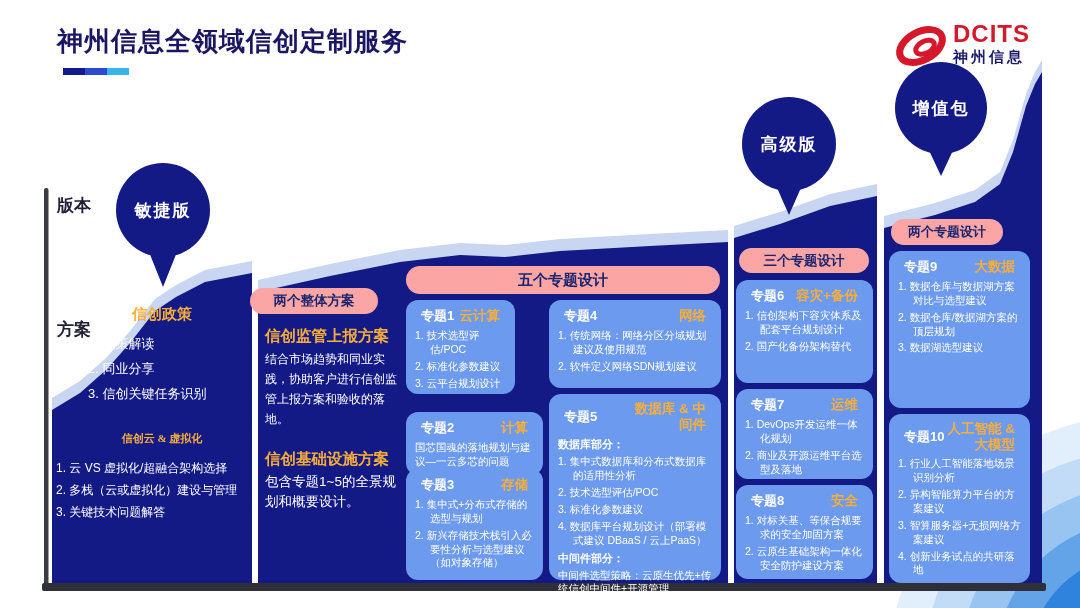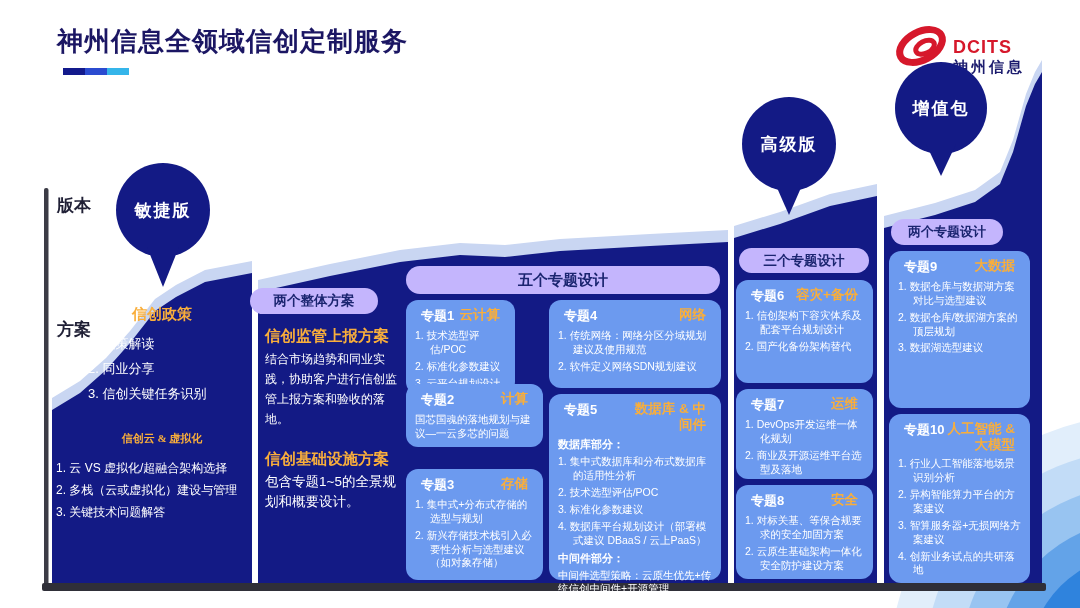--- a/index.html
+++ b/index.html
@@ -4,34 +4,34 @@
 <style>
   html,body{margin:0;padding:0;background:#ffffff;font-family:"Liberation Sans", sans-serif;}
   #canvas{position:relative;width:1080px;height:608px;background:#ffffff;overflow:hidden;}
   #bg{position:absolute;left:0;top:0;width:1080px;height:608px;z-index:0;}
   .abs{position:absolute;box-sizing:border-box;}
   .title{left:57px;top:24px;font-size:26px;font-weight:bold;color:#1b1663;letter-spacing:1px;z-index:2;}
   .underline{left:63px;top:68px;display:flex;z-index:2;}
   .underline span{display:block;width:22px;height:7px;}
   .logo{left:893px;top:22px;display:flex;align-items:flex-start;z-index:2;}
   .logo-text{margin-left:4px;line-height:1;}
-  .logo-brand{font-size:18px;font-weight:bold;color:#d6182b;letter-spacing:1px;margin-top:16px;}
+  .logo-brand{font-size:24px;font-weight:bold;color:#d6182b;letter-spacing:1px;}
   .logo-company{font-size:15px;font-weight:bold;color:#1c1c6e;letter-spacing:3px;margin-top:3px;}
   .axis-label{font-size:17px;font-weight:bold;color:#202036;z-index:2;}
   .pin{z-index:3;}
   .pin .circle{width:100%;height:100%;border-radius:50%;background:#131a85;display:flex;align-items:center;justify-content:center;color:#fff;font-weight:bold;font-size:17px;letter-spacing:2px;}
   .pin .tail{position:absolute;left:50%;transform:translateX(-50%);width:0;height:0;}
-  .pill{background:#c4b5fd;color:#1b2570;font-weight:bold;display:flex;align-items:center;justify-content:center;border-radius:15px;z-index:2;}
+  .pill{background:#fca5a5;color:#1b2570;font-weight:bold;display:flex;align-items:center;justify-content:center;border-radius:15px;z-index:2;}
   .sec-title{color:#f9ae3b;font-weight:bold;text-align:center;z-index:2;}
   .sec-title-left{color:#f9ae3b;font-weight:bold;z-index:2;}
   .white-text{color:#ffffff;z-index:2;}
   .li{padding-left:15px;text-indent:-15px;}
   .plain-list{color:#ffffff;z-index:2;}
   .card{background:#6c9aef;border-radius:12px;color:#fff;padding:7px 9px 5px;z-index:2;}
-  .card-h{display:flex;justify-content:space-between;align-items:flex-start;padding:0 6px;margin-bottom:4px;}
+  .card-h{display:flex;justify-content:space-between;align-items:center;padding:0 6px;margin-bottom:4px;}
   .card-num{font-weight:bold;font-size:13px;white-space:nowrap;}
   .card-name{font-weight:bold;font-size:13.5px;color:#f9ae3b;text-align:right;line-height:1.2;}
   .card-list .li{font-size:10.5px;line-height:1.32;margin-bottom:3px;}
   .card-sub{font-weight:bold;font-size:11px;margin:2px 0 3px;}
   .card-body{font-size:10.5px;line-height:1.32;}
 </style>
 </head>
 <body>
 
 <div id="canvas">
@@ -133,21 +133,21 @@
     <div class="card-h">
         <span class="card-num">专题4</span>
         <span class="card-name">网络</span>
       </div>
     <div class="card-list">
         <div class="li">1. 传统网络：网络分区分域规划建议及使用规范</div>
         <div class="li">2. 软件定义网络SDN规划建议</div>
       </div>
   </div>
 
-  <div class="abs card" style="left:406px;top:384px;width:137px;height:63px;">
+  <div class="abs card" style="left:406px;top:412px;width:137px;height:63px;">
     <div class="card-h">
         <span class="card-num">专题2</span>
         <span class="card-name">计算</span>
       </div>
     <div class="card-body">国芯国魂的落地规划与建议—一云多芯的问题</div>
   </div>
 
   <div class="abs card" style="left:406px;top:469px;width:137px;height:111px;">
     <div class="card-h">
         <span class="card-num">专题3</span>

